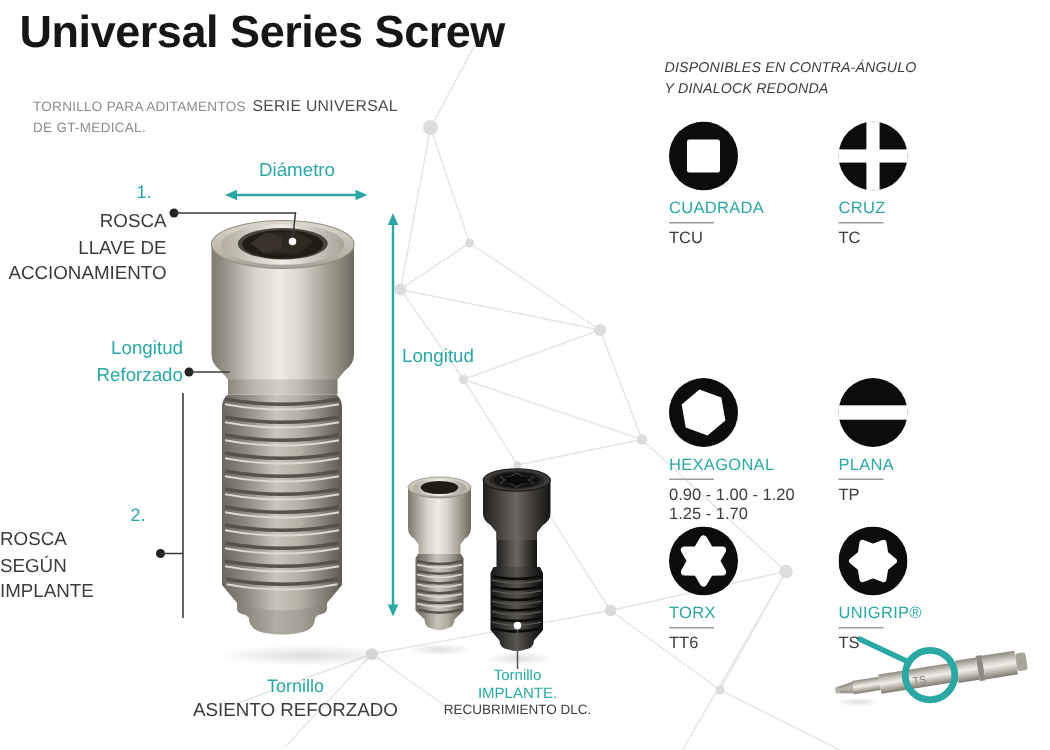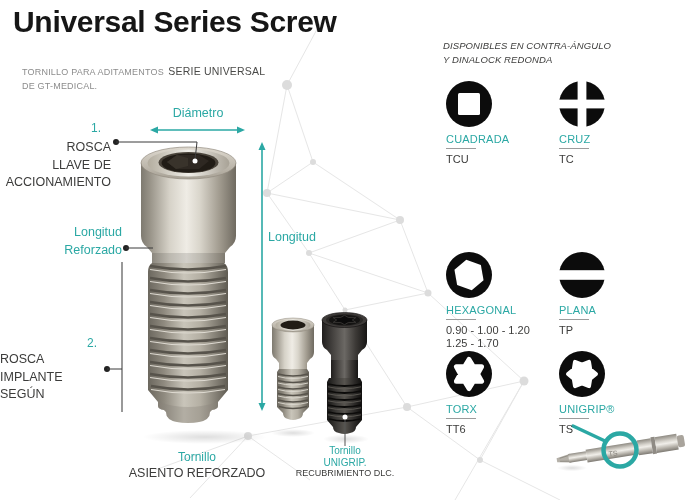--- a/index.html
+++ b/index.html
@@ -287,32 +287,32 @@
   </div>
 
   <div class="abs seat teal">
     <span class="blk">Longitud</span>
     <span class="blk">Reforzado</span>
   </div>
 
   <div class="abs c2num teal">2.</div>
   <div class="abs c2lines">
     <span class="blk">ROSCA</span>
+    <span class="blk">SEGÚN</span>
     <span class="blk">IMPLANTE</span>
-    <span class="blk">SEGÚN</span>
   </div>
 
   <div class="abs cap1">
     <span class="blk l1 teal">Tornillo</span>
     <span class="blk l2">ASIENTO REFORZADO</span>
   </div>
 
   <div class="abs cap2">
     <span class="blk l1 teal">Tornillo</span>
-    <span class="blk l2 teal">UNIGRIP.</span>
+    <span class="blk l2 teal">IMPLANTE.</span>
     <span class="blk l3">RECUBRIMIENTO DLC.</span>
   </div>
 
   <div class="abs heads-header">
     <span class="blk">DISPONIBLES EN CONTRA-ÁNGULO</span>
     <span class="blk">Y DINALOCK REDONDA</span>
   </div>
 
   <div class="head-cell" style="left:446px;top:81px">
     <svg width="46" height="46" viewBox="0 0 46 46">

